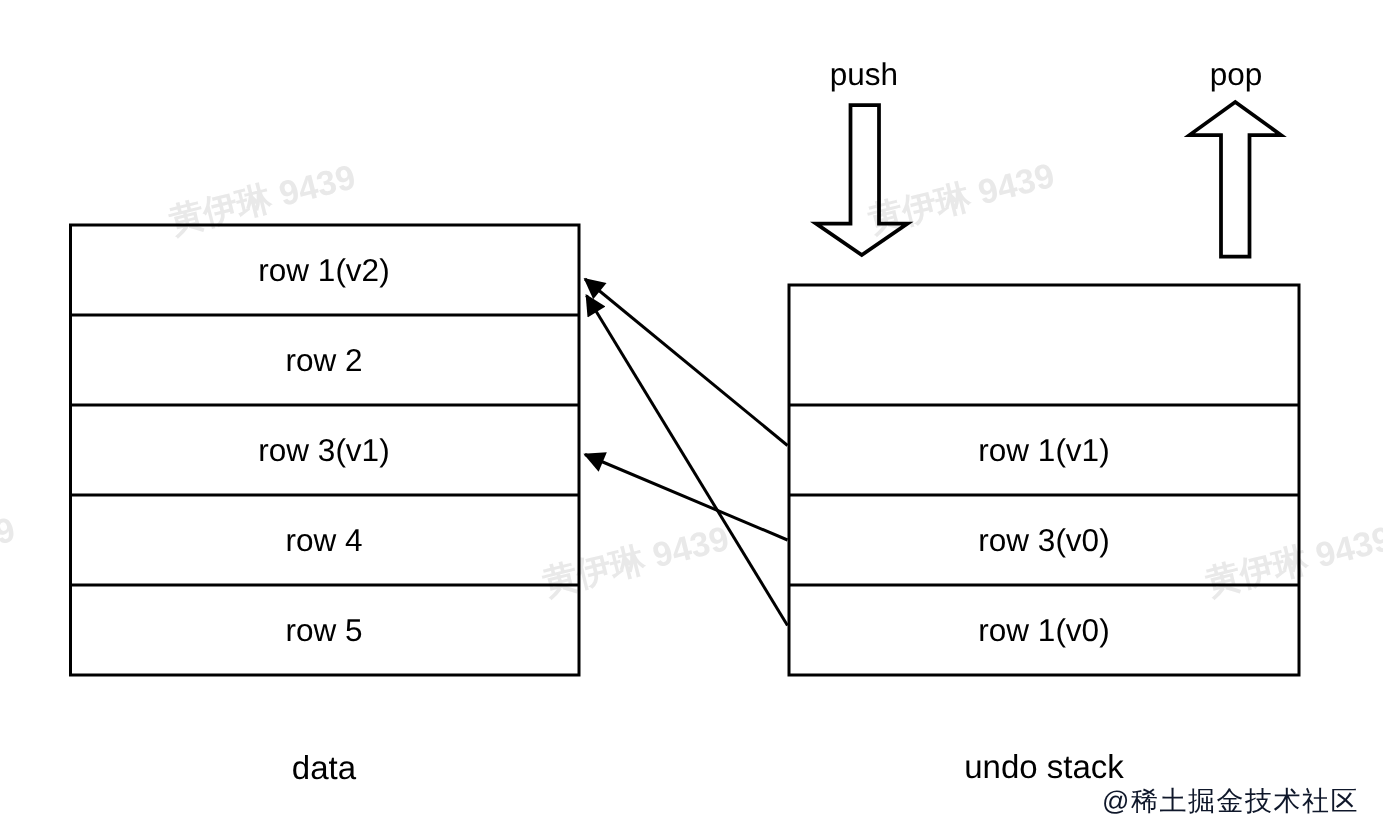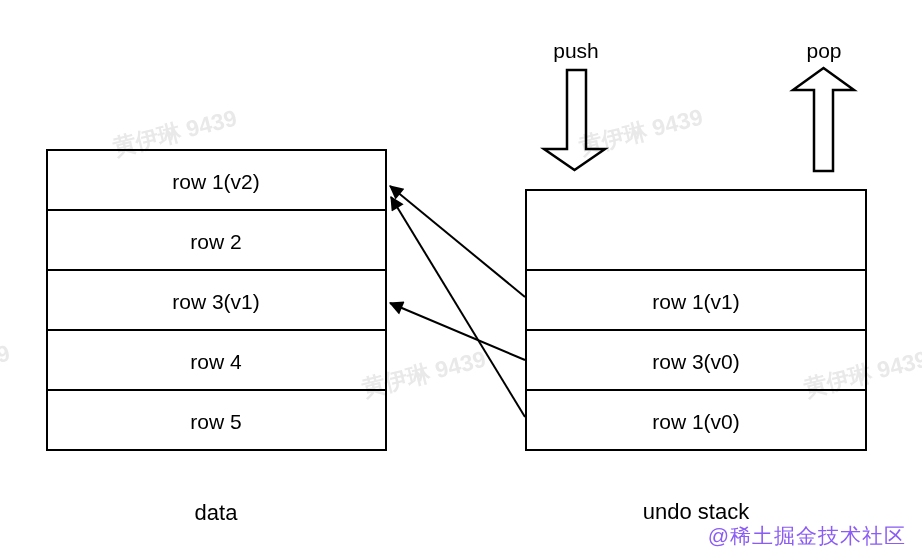--- a/index.html
+++ b/index.html
@@ -72,22 +72,22 @@
   .arrowlabel {
     font-size: 21px;
     text-anchor: middle;
     dominant-baseline: central;
   }
   .credit {
     position: absolute;
     top: 522px;
     right: 16px;
     z-index: 2;
-    font-size: 21px;
-    color: #8b5cf6;
+    font-size: 18px;
+    color: #0f172a;
     letter-spacing: 1px;
     white-space: nowrap;
   }
 </style>
 </head>
 <body>
 
 <div class="canvas">
 
   <div class="watermark-layer">

